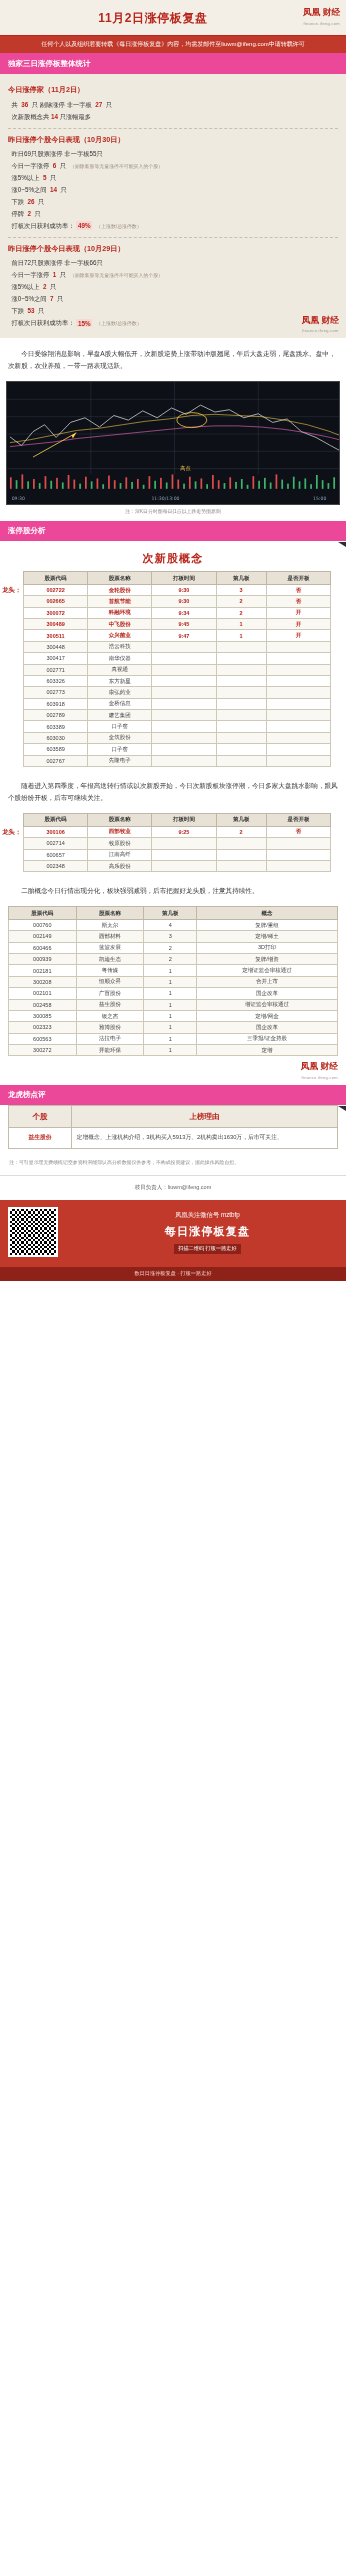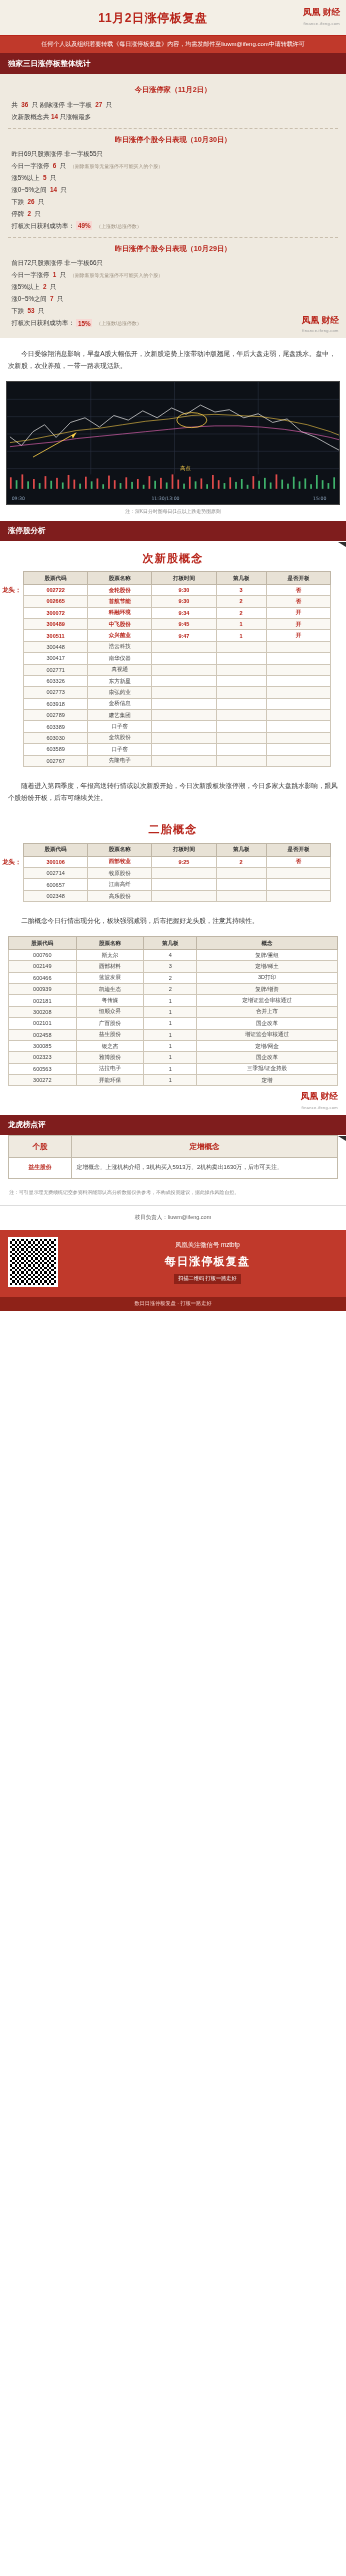--- a/index.html
+++ b/index.html
@@ -51,21 +51,21 @@
     color:#fff;
     font-size:6px;
     line-height:1.5;
     padding:4px 5.8px;
     text-align:center;
   }
 
   
   .banner {
     position:relative;
-    background:#7f1d1d;
+    background:#ec4899;
     color:#fff;
     font-size:7.5px;
     font-weight:bold;
     padding:5.2px 8px;
     margin:0;
   }
   .banner::after{
     content:"";
     position:absolute;
     right:0; bottom:-5.2px;
@@ -77,21 +77,20 @@
   .stats {
     background:#efeae0;
     padding:5.8px 8px 9.2px 8px;
     position:relative;
   }
   .stat-head {
     color:#b8261c;
     font-size:7.2px;
     font-weight:bold;
     margin:5.8px 0 3.5px 0;
-    text-align:center;
   }
   .stat-row {
     font-size:6.3px;
     line-height:1.9;
     color:#333;
     padding-left:3.5px;
   }
   .stat-row .num { color:#b8261c; font-weight:bold; padding:0 1.7px; }
   .stat-row .note { color:#9b8f7e; font-size:4.9px; padding-left:2.3px; }
   .stat-row .pct { color:#b8261c; font-weight:bold; }
@@ -495,21 +494,20 @@
             <td></td>
             <td></td>
             <td></td>
           </tr>
       </tbody>
     </table>
   </div>
 
   <div class="para">随着进入第四季度，年报高送转行情或以次新股开始，今日次新股板块涨停潮，今日多家大盘跳水影响，跟风个股纷纷开板，后市可继续关注。</div>
 
-  <div class="tbl-title">二胎概念</div>
   <div class="tbl-wrap">
     <div class="dragon-tag">龙头：</div>
     <table>
       <thead>
         <tr>
           <th>股票代码</th>
           <th>股票名称</th>
           <th>打板时间</th>
           <th>第几板</th>
           <th>是否开板</th>
@@ -641,21 +639,21 @@
     </div>
   </div>
 
   <div class="banner">龙虎榜点评</div>
 
   <div class="review-wrap">
     <table class="review-tbl">
       <thead>
         <tr>
           <th style="width:63px">个股</th>
-          <th>定增概念</th>
+          <th>上榜理由</th>
         </tr>
       </thead>
       <tbody>
         <tr>
           <td class="stock">益生股份</td>
           <td>定增概念。上涨机构介绍，3机构买入5913万。2机构卖出1630万，后市可关注。</td>
         </tr>
       </tbody>
     </table>
   </div>

